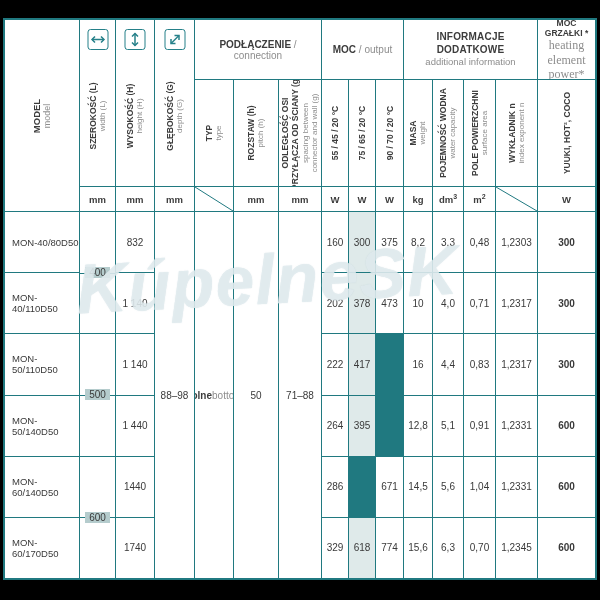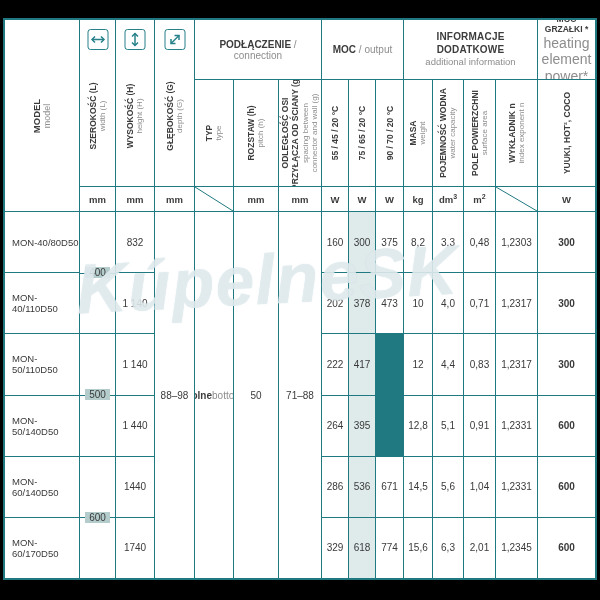--- a/index.html
+++ b/index.html
@@ -16,21 +16,21 @@
   .cell{position:relative;background:#fff;display:flex;align-items:center;justify-content:center;overflow:hidden;}
   .sh{background:#ffffff;}
   .shl{background:#dfeaea;}
   .pl{color:#3c3c3c;font-weight:700;}
   .en{color:#8d8d8d;font-weight:400;}
   .grp{flex-direction:column;line-height:1.25;font-size:10px;text-align:center;}
   .grp .pl{letter-spacing:.2px;}
   .grp .en{font-size:9.5px;}
   .inlinegrp{font-size:10px;text-align:center;}
   .heatgrp{flex-direction:column;font-size:8.5px;line-height:1.2;text-align:center;}
-  .heatgrp .en{font-size:14px;}
+  .heatgrp .en{font-size:12px;font-family:Liberation Serif, serif;}
   
   .rot{position:absolute;left:50%;top:50%;transform:translate(-50%,-50%) rotate(-90deg);
        white-space:nowrap;text-align:center;line-height:1.18;}
   .rot .pl{font-size:8.5px;display:block;}
   .rot .en{font-size:8px;display:block;}
   .rot.big .pl{font-size:9.5px;}
   .rot.big .en{font-size:9px;}
   .hdrcol .rot{top:58%;}
   .iconbox{position:absolute;top:9px;left:50%;transform:translateX(-50%);
            width:21px;height:21px;border:1.5px solid #258089;border-radius:3px;background:#fff;
@@ -260,48 +260,47 @@
     <div class="cell shl val" style="grid-area:5/9/6/10">378</div>
     <div class="cell val" style="grid-area:5/10/6/11">473</div>
     <div class="cell val" style="grid-area:5/11/6/12">10</div>
     <div class="cell val" style="grid-area:5/12/6/13">4,0</div>
     <div class="cell val" style="grid-area:5/13/6/14">0,71</div>
     <div class="cell val" style="grid-area:5/14/6/15">1,2317</div>
     <div class="cell sh valb" style="grid-area:5/15/6/16">300</div>
 
     <div class="cell val" style="grid-area:6/8/7/9">222</div>
     <div class="cell shl val" style="grid-area:6/9/7/10">417</div>
-    <div class="cell val" style="grid-area:6/11/7/12">12</div>
+    <div class="cell val" style="grid-area:6/11/7/12">16</div>
     <div class="cell val" style="grid-area:6/12/7/13">4,4</div>
     <div class="cell val" style="grid-area:6/13/7/14">0,83</div>
     <div class="cell val" style="grid-area:6/14/7/15">1,2317</div>
     <div class="cell sh valb" style="grid-area:6/15/7/16">300</div>
 
     <div class="cell val" style="grid-area:7/8/8/9">264</div>
     <div class="cell shl val" style="grid-area:7/9/8/10">395</div>
     <div class="cell val" style="grid-area:7/11/8/12">12,8</div>
     <div class="cell val" style="grid-area:7/12/8/13">5,1</div>
     <div class="cell val" style="grid-area:7/13/8/14">0,91</div>
     <div class="cell val" style="grid-area:7/14/8/15">1,2331</div>
     <div class="cell sh valb" style="grid-area:7/15/8/16">600</div>
 
     <div class="cell val" style="grid-area:8/8/9/9">286</div>
-    <div class="cell shl val" style="grid-area:8/9/9/10">536</div>
     <div class="cell val" style="grid-area:8/10/9/11">671</div>
     <div class="cell val" style="grid-area:8/11/9/12">14,5</div>
     <div class="cell val" style="grid-area:8/12/9/13">5,6</div>
     <div class="cell val" style="grid-area:8/13/9/14">1,04</div>
     <div class="cell val" style="grid-area:8/14/9/15">1,2331</div>
     <div class="cell sh valb" style="grid-area:8/15/9/16">600</div>
 
     <div class="cell val" style="grid-area:9/8/10/9">329</div>
     <div class="cell shl val" style="grid-area:9/9/10/10">618</div>
     <div class="cell val" style="grid-area:9/10/10/11">774</div>
     <div class="cell val" style="grid-area:9/11/10/12">15,6</div>
     <div class="cell val" style="grid-area:9/12/10/13">6,3</div>
-    <div class="cell val" style="grid-area:9/13/10/14">2,01</div>
+    <div class="cell val" style="grid-area:9/13/10/14">0,70</div>
     <div class="cell val" style="grid-area:9/14/10/15">1,2345</div>
     <div class="cell sh valb" style="grid-area:9/15/10/16">600</div>
 
   </div>
 
   <div class="watermark">KúpelneSK</div>
 </div>
 
 </body></html>

